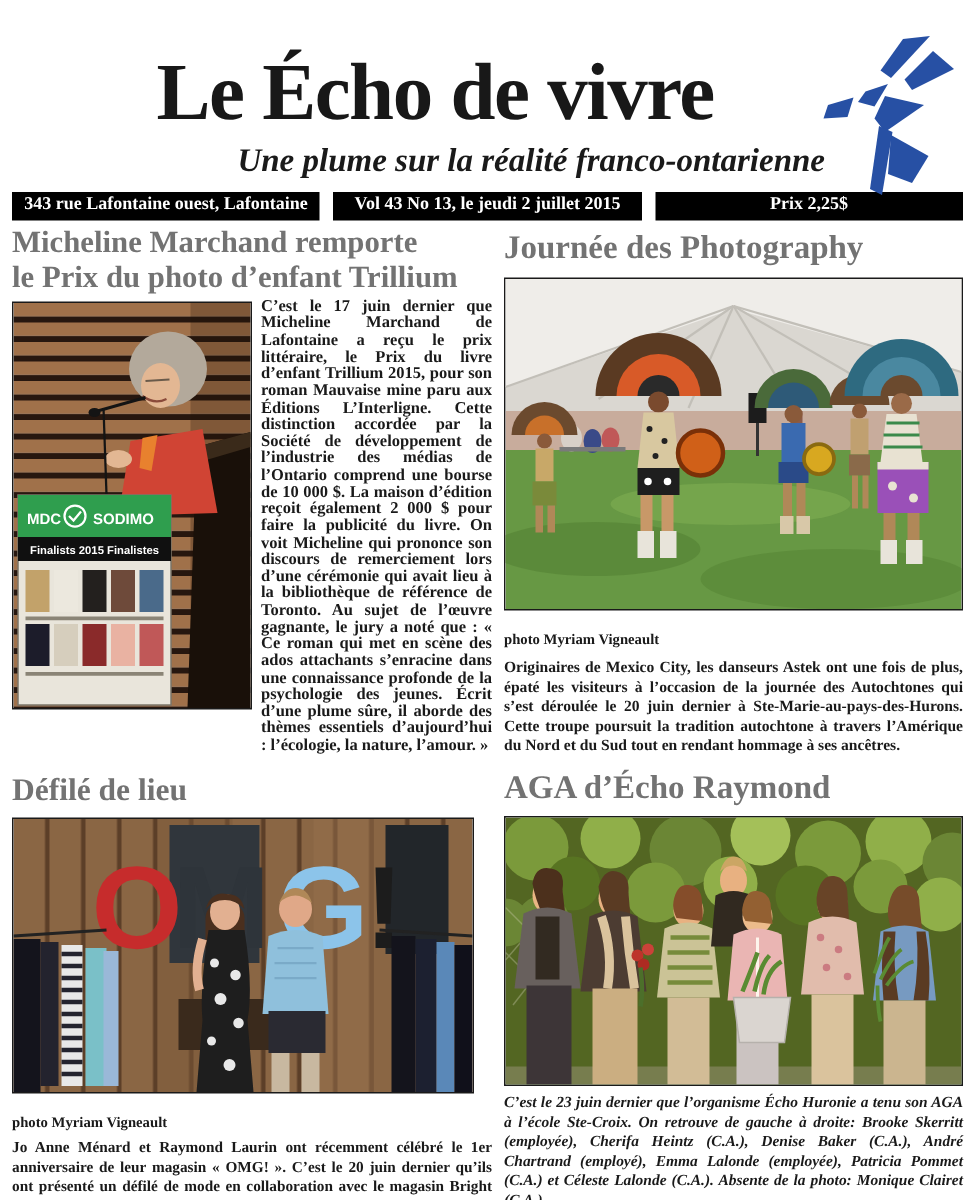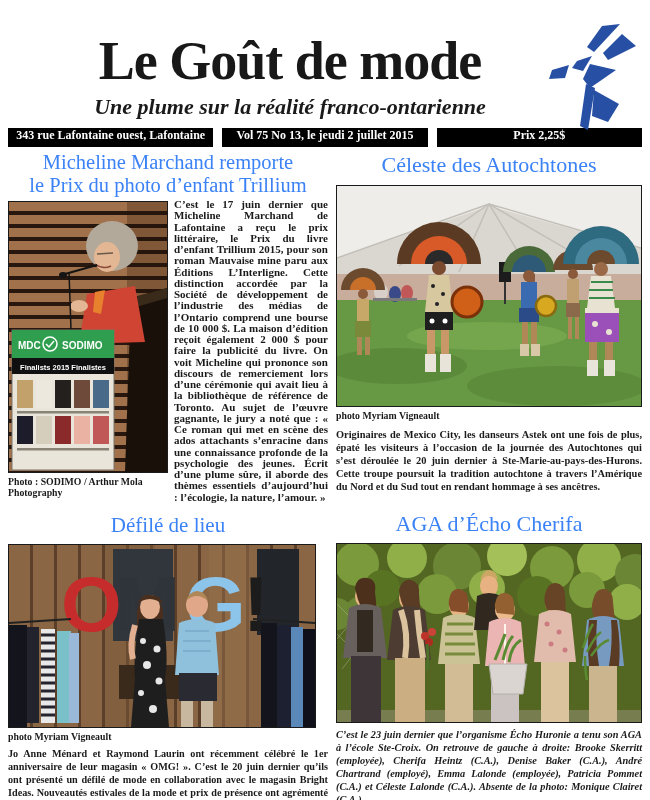--- a/index.html
+++ b/index.html
@@ -2,70 +2,70 @@
 <html><head>
 <meta charset="utf-8">
 <style>
   html,body{margin:0;padding:0;background:#e8e8e8;}
   .page{position:relative;width:650px;height:800px;background:#ffffff;margin:0 auto;
         font-family:"Liberation Serif",serif;color:#151515;overflow:hidden;}
   
   .masthead{position:relative;height:126px;}
   .mast-title{position:absolute;left:30px;right:100px;top:30px;text-align:center;
               font-size:54px;font-weight:bold;letter-spacing:-1px;color:#181818;white-space:nowrap;}
-  .mast-tagline{position:absolute;left:30px;right:100px;top:94px;text-align:center;
+  .mast-tagline{position:absolute;left:30px;right:100px;top:94px;text-align:right;
                 font-style:italic;font-weight:bold;font-size:22px;color:#1a1a1a;white-space:nowrap;}
   .bird{position:absolute;right:6px;top:24px;width:122px;height:110px;}
   
   .infobar{display:flex;gap:9px;padding:0 8px;margin-top:2px;}
   .infobar .seg{flex:1;background:#000000;color:#fff;text-align:center;
                 font-size:12px;font-weight:bold;height:19px;line-height:15px;white-space:nowrap;overflow:hidden;}
   
   .main{display:grid;grid-template-columns:320px 306px;column-gap:8px;padding:3px 8px 0;}
-  .headline{font-weight:normal;text-align:center;color:#3b82f6;}
+  .headline{font-weight:bold;text-align:left;color:#737373;}
   .h-trillium{font-size:20.5px;line-height:1.1;margin:1px 0 5px;}
   .h-autoch{font-size:22px;margin:2px 0 7px;}
   .h-defile{font-size:21px;margin:10px 0 6px;}
   .h-aga{font-size:22px;margin:8px 0 6px;}
   .photo{border:1px solid #1a1a1a;display:block;}
-  .caption{font-size:9.8px;font-weight:bold;margin-top:3px;color:#1a1a1a;}
+  .caption{font-size:9.8px;font-weight:bold;margin-top:14px;color:#1a1a1a;}
   .bodytext{font-weight:bold;text-align:justify;color:#1a1a1a;}
   .trillium-flex{display:flex;gap:6px;align-items:flex-start;}
   .trillium-photocol{width:160px;flex:none;}
   .body-trillium{font-size:11px;line-height:11.25px;flex:1;margin-top:-2px;}
   .body-autoch{font-size:10.4px;line-height:13px;margin-top:7px;}
   .body-defile{font-size:10.2px;line-height:13px;margin-top:5px;}
   .body-aga{font-size:10.3px;line-height:13px;margin-top:5px;font-style:italic;}
   svg{display:block;}
   .svgtext{font-family:"Liberation Sans",sans-serif;font-weight:bold;}
 </style>
 </head>
 <body>
 
 <div class="page">
 
   <div class="masthead">
-    <div class="mast-title">Le Goût de mode</div>
+    <div class="mast-title">Le Écho de vivre</div>
     <div class="mast-tagline">Une plume sur la réalité franco-ontarienne</div>
     <svg class="bird" viewBox="0 0 122 110">
       <g fill="#2750a4" style="fill: rgb(39, 80, 164);">
         <polygon points="80,2 98,0 72,28 65,23"></polygon>
         <polygon points="100,10 114,22 86,36 81,29"></polygon>
         <polygon points="55,37 70,32 61,47 50,44"></polygon>
         <polygon points="30,46 47,41 43,54 27,55"></polygon>
         <polygon points="68,40 94,46 68,64 61,55"></polygon>
         <polygon points="72,66 97,80 86,98 70,92"></polygon>
         <polygon points="64,60 73,64 66,106 58,102"></polygon>
       </g>
     </svg>
   </div>
 
   <div class="infobar">
     <div class="seg">343 rue Lafontaine ouest, Lafontaine</div>
-    <div class="seg">Vol 75 No 13, le jeudi 2 juillet 2015</div>
+    <div class="seg">Vol 43 No 13, le jeudi 2 juillet 2015</div>
     <div class="seg">Prix 2,25$</div>
   </div>
 
   <div class="main">
 
     <div>
       <div class="headline h-trillium">
         <div>Micheline Marchand remporte</div>
         <div>le Prix du photo d’enfant Trillium</div>
       </div>
@@ -114,28 +114,27 @@
                 <rect x="8" y="214" width="16" height="28" fill="#1c1c2a"></rect>
                 <rect x="27" y="214" width="16" height="28" fill="#d6cebd"></rect>
                 <rect x="46" y="214" width="16" height="28" fill="#8a2a2a"></rect>
                 <rect x="65" y="214" width="16" height="28" fill="#e9b2a2"></rect>
                 <rect x="84" y="214" width="16" height="28" fill="#c05858"></rect>
                 <rect x="8" y="209" width="92" height="2.5" fill="#8a8476"></rect>
                 <rect x="8" y="246" width="92" height="2.5" fill="#8a8476"></rect>
               </g>
             </g>
           </svg>
-          <div class="caption">Photo : SODIMO / Arthur Mola Photography</div>
         </div>
         <div class="bodytext body-trillium">C’est le 17 juin dernier que Micheline Marchand de Lafontaine a reçu le prix littéraire, le Prix du livre d’enfant Trillium 2015, pour son roman Mauvaise mine paru aux Éditions L’Interligne. Cette distinction accordée par la Société de développement de l’industrie des médias de l’Ontario comprend une bourse de 10 000 $. La maison d’édition reçoit également 2 000 $ pour faire la publicité du livre. On voit Micheline qui prononce son discours de remerciement lors d’une cérémonie qui avait lieu à la bibliothèque de référence de Toronto. Au sujet de l’œuvre gagnante, le jury a noté que : « Ce roman qui met en scène des ados attachants s’enracine dans une connaissance profonde de la psychologie des jeunes. Écrit d’une plume sûre, il aborde des thèmes essentiels d’aujourd’hui : l’écologie, la nature, l’amour. »</div>
       </div>
     </div>
 
     <div>
-      <div class="headline h-autoch">Céleste des Autochtones</div>
+      <div class="headline h-autoch">Journée des Photography</div>
       <svg class="photo" width="304" height="220" viewBox="0 0 304 220" preserveAspectRatio="none">
         <rect width="304" height="220" fill="#dad7d1"></rect>
         <polygon points="0,0 304,0 304,62 152,20 0,72" fill="#efede9"></polygon>
         <g stroke="#c2bfb8" stroke-width="1.5">
           <line x1="152" y1="18" x2="0" y2="72"></line>
             <line x1="152" y1="18" x2="62" y2="80"></line>
           <line x1="152" y1="18" x2="122" y2="86"></line>
             <line x1="152" y1="18" x2="192" y2="84"></line>
           <line x1="152" y1="18" x2="252" y2="76"></line>
             <line x1="152" y1="18" x2="304" y2="62"></line>
@@ -299,21 +298,21 @@
           <rect x="170" y="128" width="38" height="28" fill="#2a2a32"></rect>
           <rect x="172" y="156" width="12" height="26" fill="#c8b8a0"></rect>
             <rect x="192" y="156" width="12" height="26" fill="#c8b8a0"></rect>
         </g>
       </svg>
       <div class="caption">photo Myriam Vigneault</div>
       <div class="bodytext body-defile">Jo Anne Ménard et Raymond Laurin ont récemment célébré le 1er anniversaire de leur magasin « OMG! ». C’est le 20 juin dernier qu’ils ont présenté un défilé de mode en  collaboration avec le magasin Bright Ideas. Nouveautés estivales de la mode et prix de présence ont agrémenté ce rendez-vous bien spécial!</div>
     </div>
 
     <div>
-      <div class="headline h-aga">AGA d’Écho Cherifa</div>
+      <div class="headline h-aga">AGA d’Écho Raymond</div>
       <svg class="photo" width="304" height="178" viewBox="0 0 304 178" preserveAspectRatio="none">
         <rect width="304" height="178" fill="#42601f"></rect>
         <g>
           <circle cx="20" cy="20" r="22" fill="#6f9a3a"></circle>
             <circle cx="70" cy="14" r="20" fill="#86b24a"></circle>
           <circle cx="120" cy="22" r="24" fill="#5d8434"></circle>
             <circle cx="170" cy="12" r="20" fill="#9cc45c"></circle>
           <circle cx="215" cy="24" r="22" fill="#6f9a3a"></circle>
             <circle cx="262" cy="16" r="22" fill="#86b24a"></circle>
           <circle cx="298" cy="30" r="20" fill="#5d8434"></circle>

